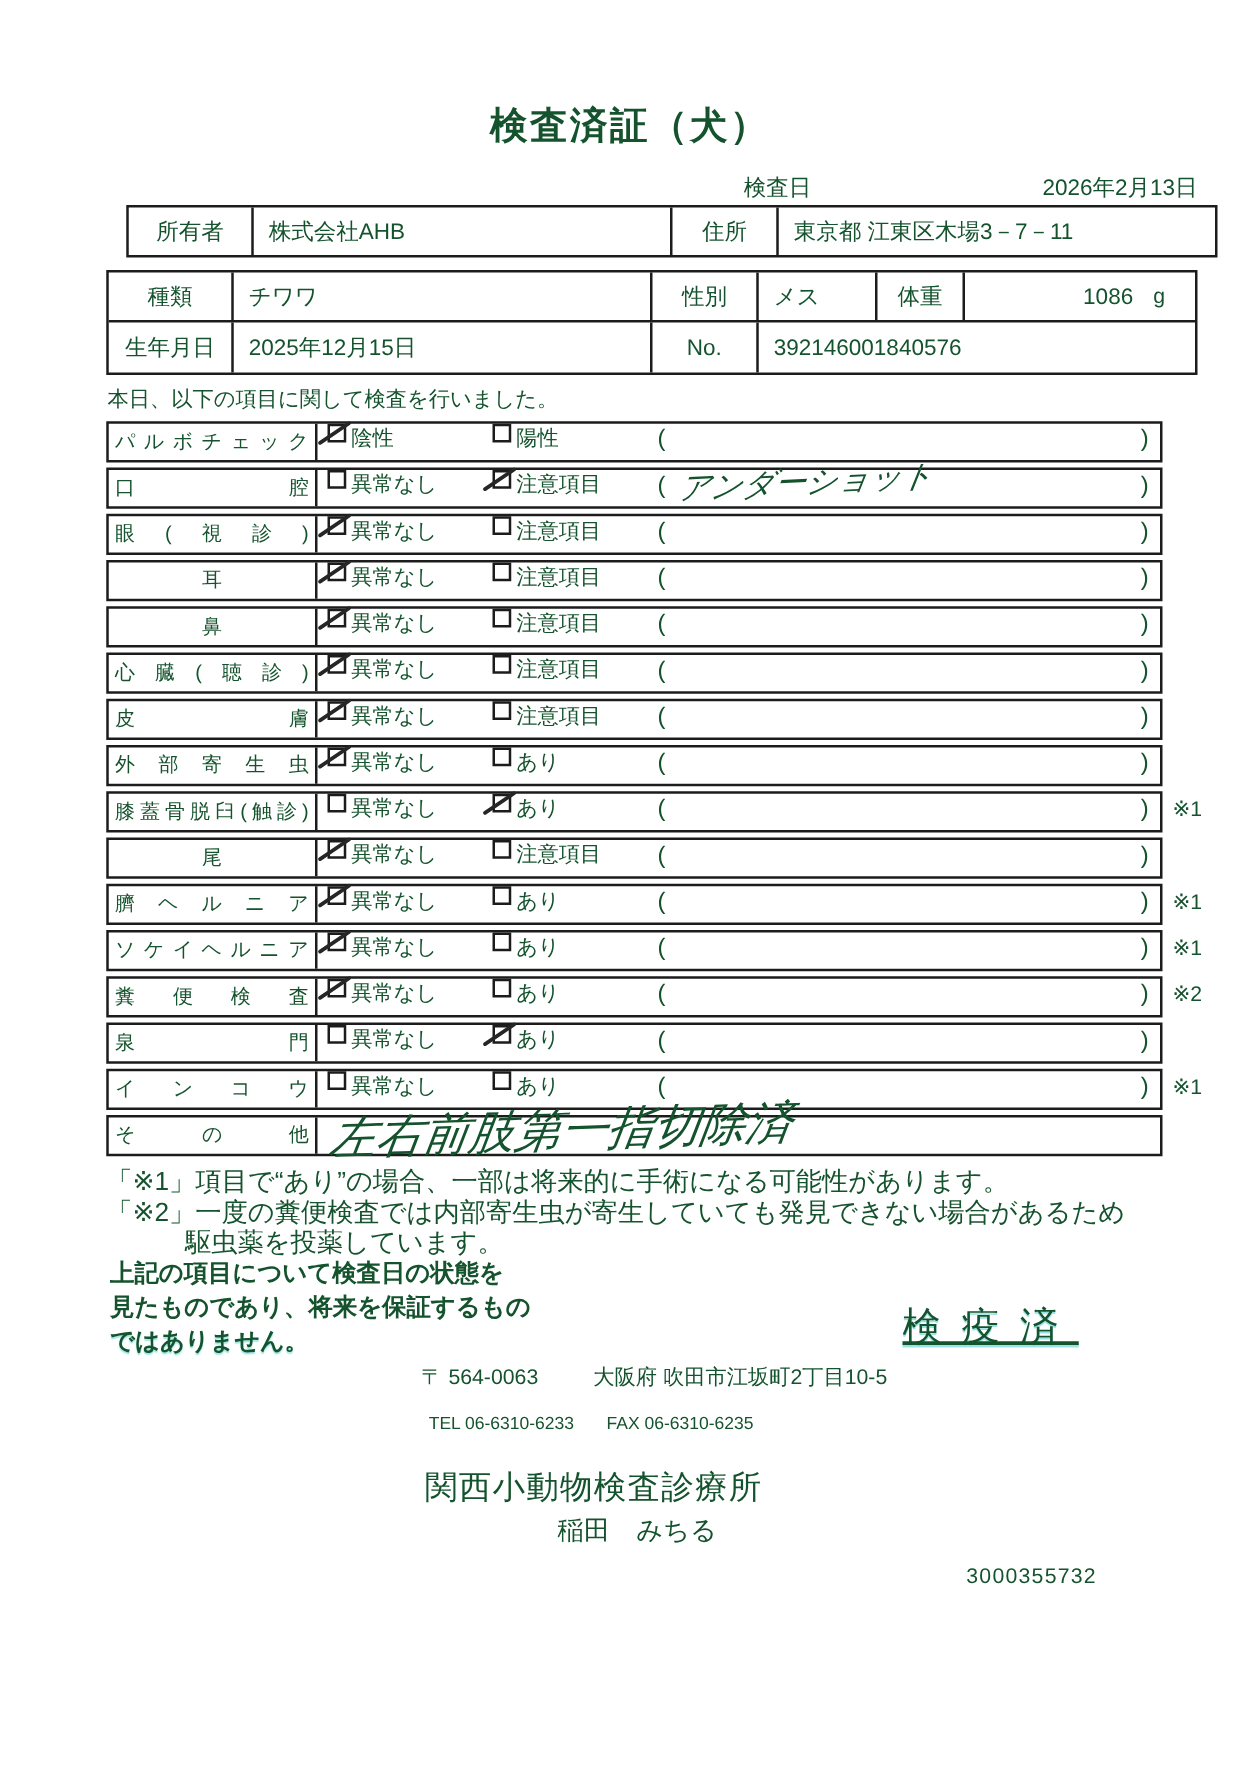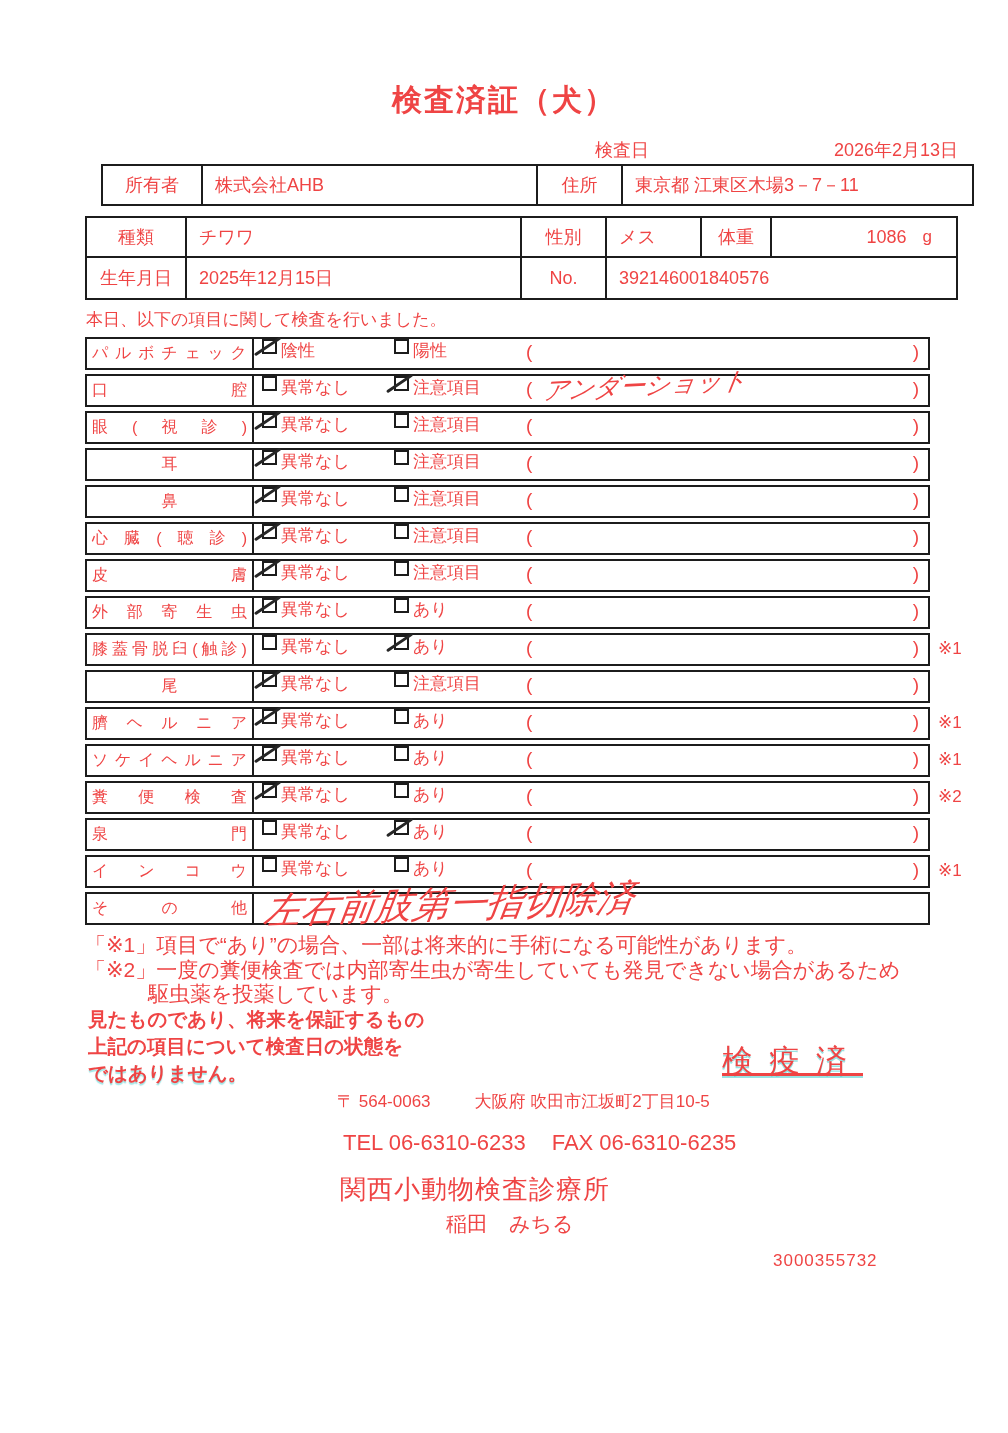--- a/index.html
+++ b/index.html
@@ -1,18 +1,18 @@
 <!DOCTYPE html>
 <html><head>
 <meta charset="utf-8">
 <style>
   html,body { margin:0; padding:0; background:#e8e8e8; }
   .page {
     position:relative; width:1008px; height:1433px; margin:0 auto;
-    background:#ffffff; color:#ef4444; overflow:hidden;
+    background:#ffffff; color:#14532d; overflow:hidden;
     font-family:"Liberation Sans","DejaVu Sans",sans-serif;
   }
   .title {
     position:absolute; top:80px; left:0; width:100%;
     text-align:center; font-size:30px; font-weight:bold; letter-spacing:2px;
   }
   .exam-date-line {
     position:absolute; top:138px; left:595px; width:363px;
     display:flex; justify-content:space-between; font-size:18px;gap:36px;
   }
@@ -73,21 +73,21 @@
   
   .footnote { position:absolute; left:85px; font-size:21px; }
   .fn1 { top:931px; } .fn2 { top:956px; } .fn3 { top:980px; left:148px; }
   .statement { position:absolute; left:88px; top:1006px; font-size:19.5px; font-weight:bold; line-height:27px; }
   .statement .tint { text-shadow:0 2px 1px rgba(40,200,200,0.45); }
   .stamp {
     position:absolute; left:722px; top:1040px; font-size:31px; letter-spacing:16px;
     white-space:nowrap; text-shadow:0 2px 0 rgba(50,200,200,0.5);text-decoration:underline;
   }
   .addr-line { position:absolute; left:337px; top:1090px; font-size:17px; display:flex; gap:44px; }
-  .tel-line  { position:absolute; left:343px; top:1130px; font-size:22px; display:flex; gap:26px; }
+  .tel-line  { position:absolute; left:343px; top:1130px; font-size:14px; display:flex; gap:26px; }
   .clinic-name { position:absolute; left:340px; top:1172px; font-size:26px; letter-spacing:1px; }
   .examiner    { position:absolute; left:446px; top:1210px; font-size:21px; }
   .serial      { position:absolute; left:773px; top:1251px; font-size:17px; letter-spacing:1px; }
 </style>
 </head>
 <body>
 
 <div class="page">
 
   <div class="title">検査済証（犬）</div>
@@ -458,22 +458,22 @@
           <div class="hw-other">左右前肢第一指切除済</div>
         </div>
       </div>
     </div>
 
   <div class="footnote fn1">「※1」項目で“あり”の場合、一部は将来的に手術になる可能性があります。</div>
   <div class="footnote fn2">「※2」一度の糞便検査では内部寄生虫が寄生していても発見できない場合があるため</div>
   <div class="footnote fn3">駆虫薬を投薬しています。</div>
 
   <div class="statement">
+    <div>上記の項目について検査日の状態を</div>
     <div>見たものであり、将来を保証するもの</div>
-    <div>上記の項目について検査日の状態を</div>
     <div class="tint">ではありません。</div>
   </div>
 
   <div class="stamp">検疫済</div>
 
   <div class="addr-line">
     <span>〒 564-0063</span>
     <span>大阪府 吹田市江坂町2丁目10-5</span>
   </div>
 

